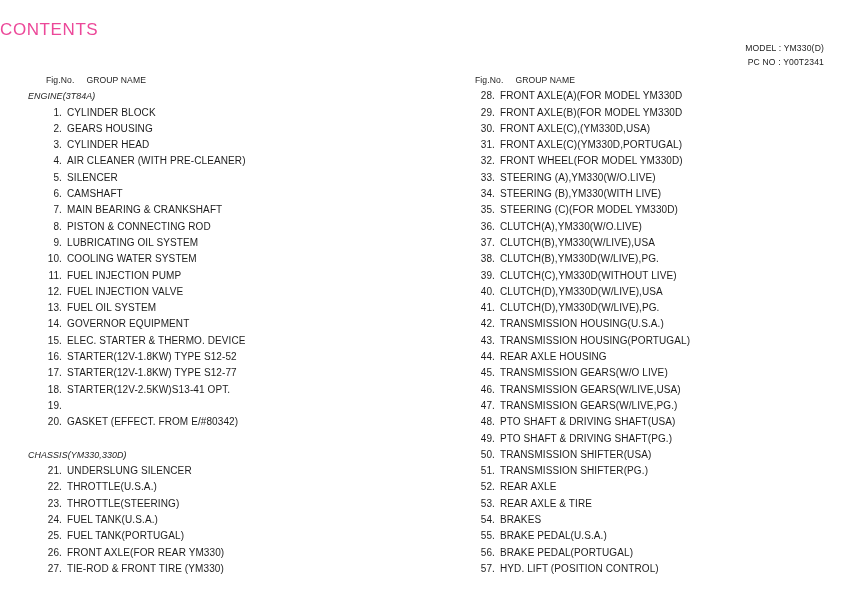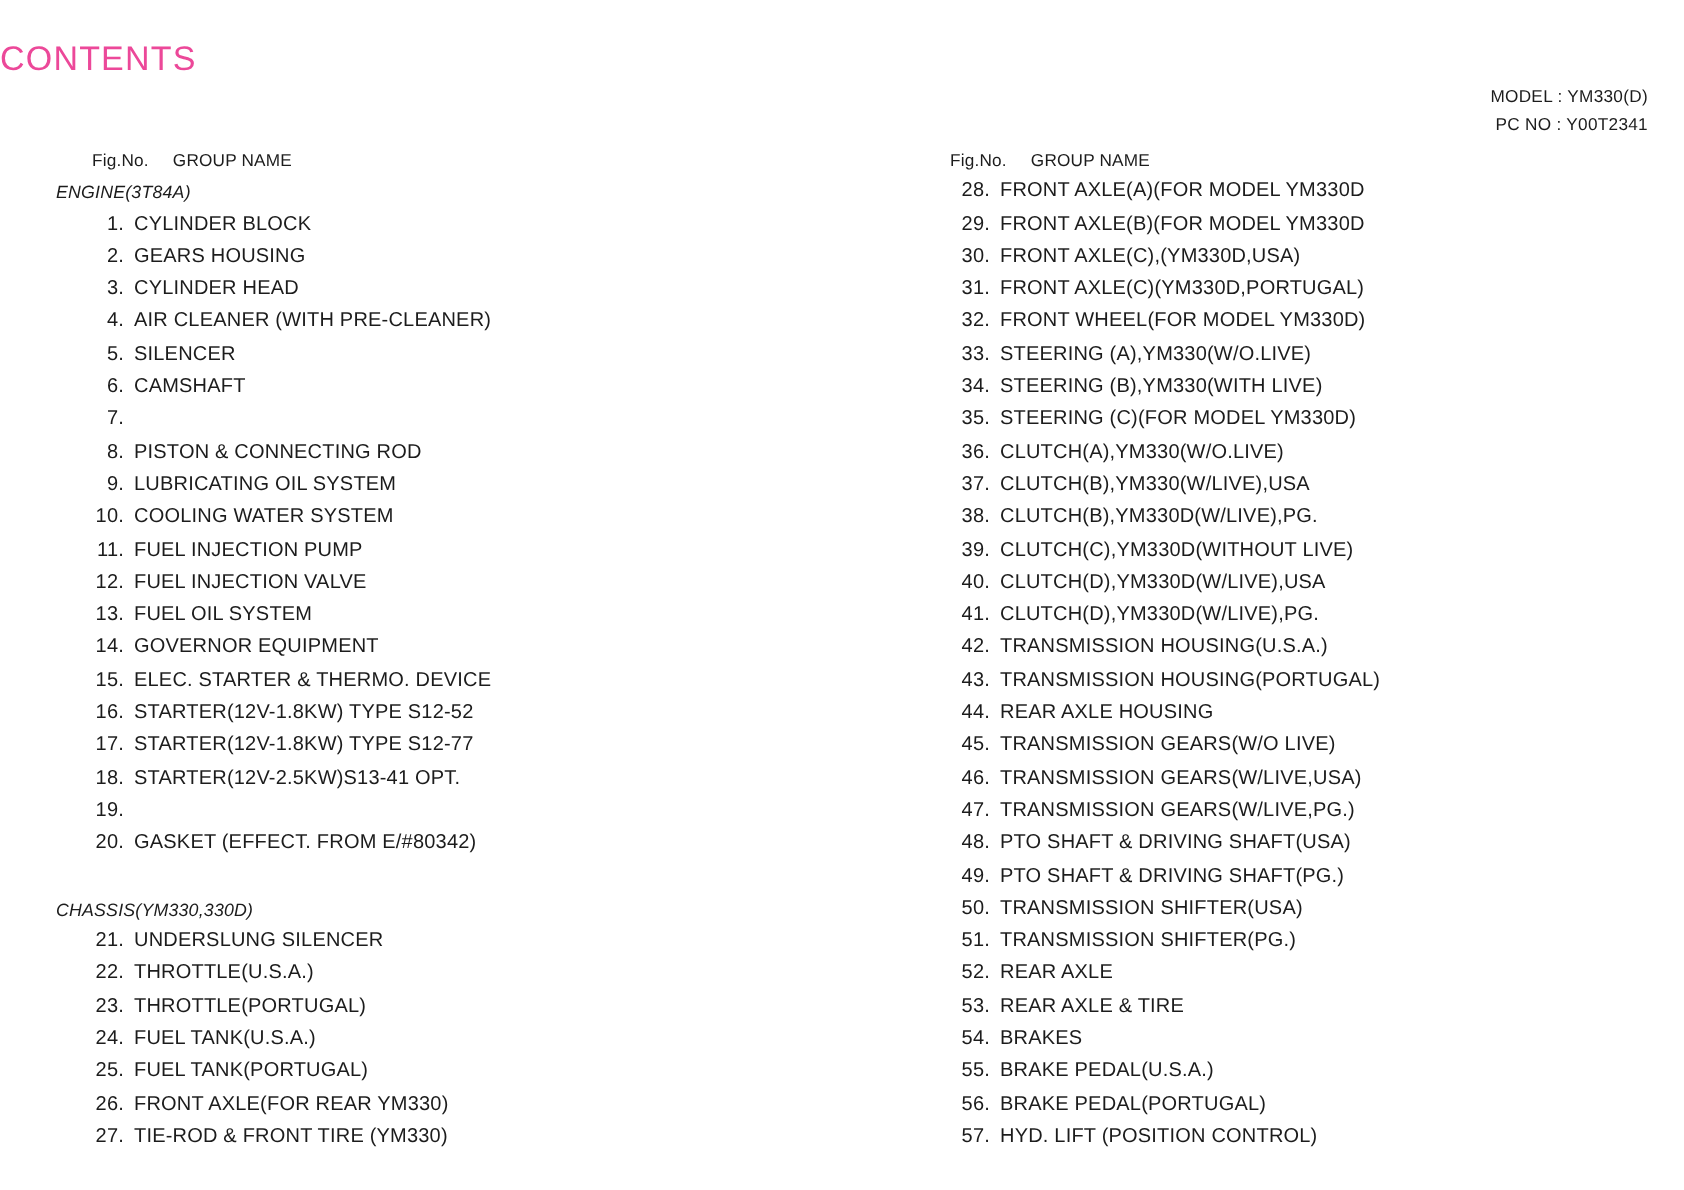--- a/index.html
+++ b/index.html
@@ -133,20 +133,21 @@
     <div class="entry">
       <span class="num">5.</span>
       <span class="label">SILENCER</span>
     </div>
     <div class="entry">
       <span class="num">6.</span>
       <span class="label">CAMSHAFT</span>
     </div>
     <div class="entry">
       <span class="num">7.</span>
+      <span class="label">MAIN BEARING &amp; CRANKSHAFT</span>
     </div>
     <div class="entry">
       <span class="num">8.</span>
       <span class="label">PISTON &amp; CONNECTING ROD</span>
     </div>
     <div class="entry">
       <span class="num">9.</span>
       <span class="label">LUBRICATING OIL SYSTEM</span>
     </div>
     <div class="entry">
@@ -197,21 +198,21 @@
     <div class="entry">
       <span class="num">21.</span>
       <span class="label">UNDERSLUNG SILENCER</span>
     </div>
     <div class="entry">
       <span class="num">22.</span>
       <span class="label">THROTTLE(U.S.A.)</span>
     </div>
     <div class="entry">
       <span class="num">23.</span>
-      <span class="label">THROTTLE(PORTUGAL)</span>
+      <span class="label">THROTTLE(STEERING)</span>
     </div>
     <div class="entry">
       <span class="num">24.</span>
       <span class="label">FUEL TANK(U.S.A.)</span>
     </div>
     <div class="entry">
       <span class="num">25.</span>
       <span class="label">FUEL TANK(PORTUGAL)</span>
     </div>
     <div class="entry">

